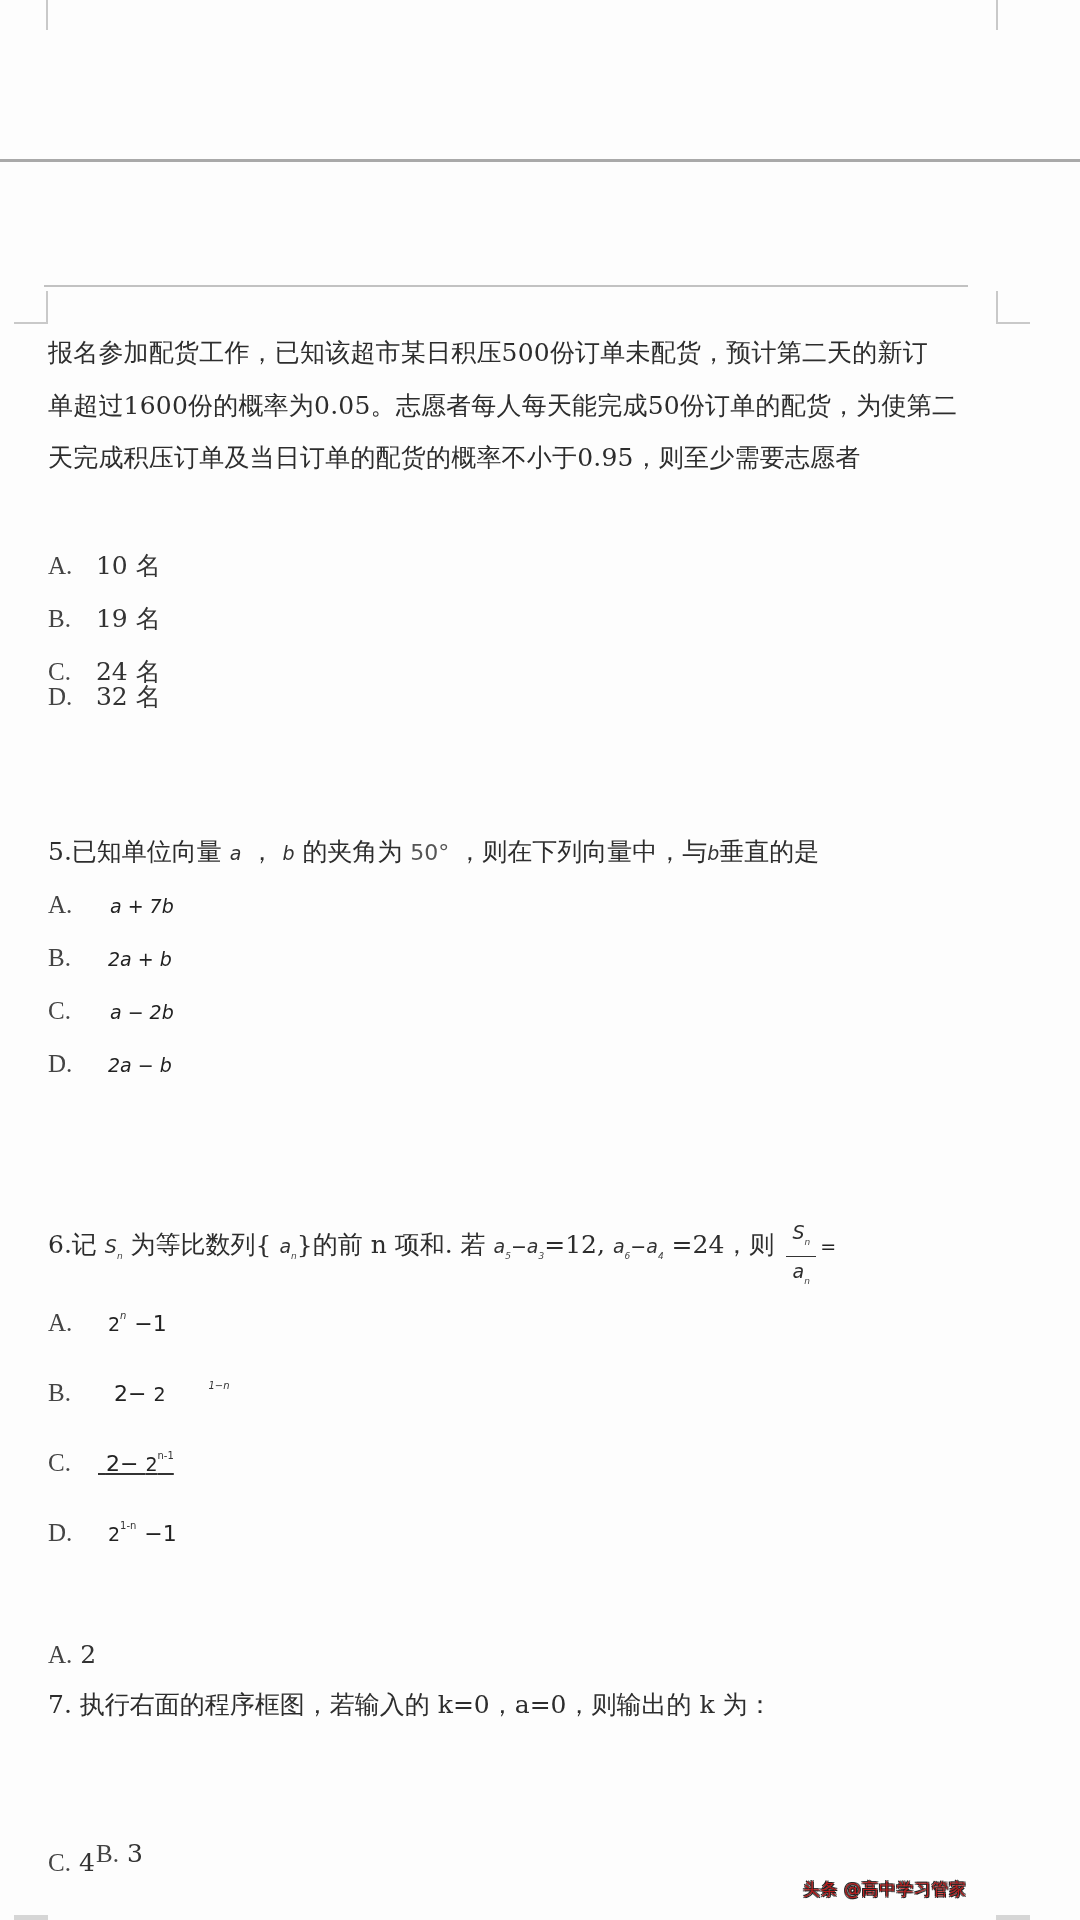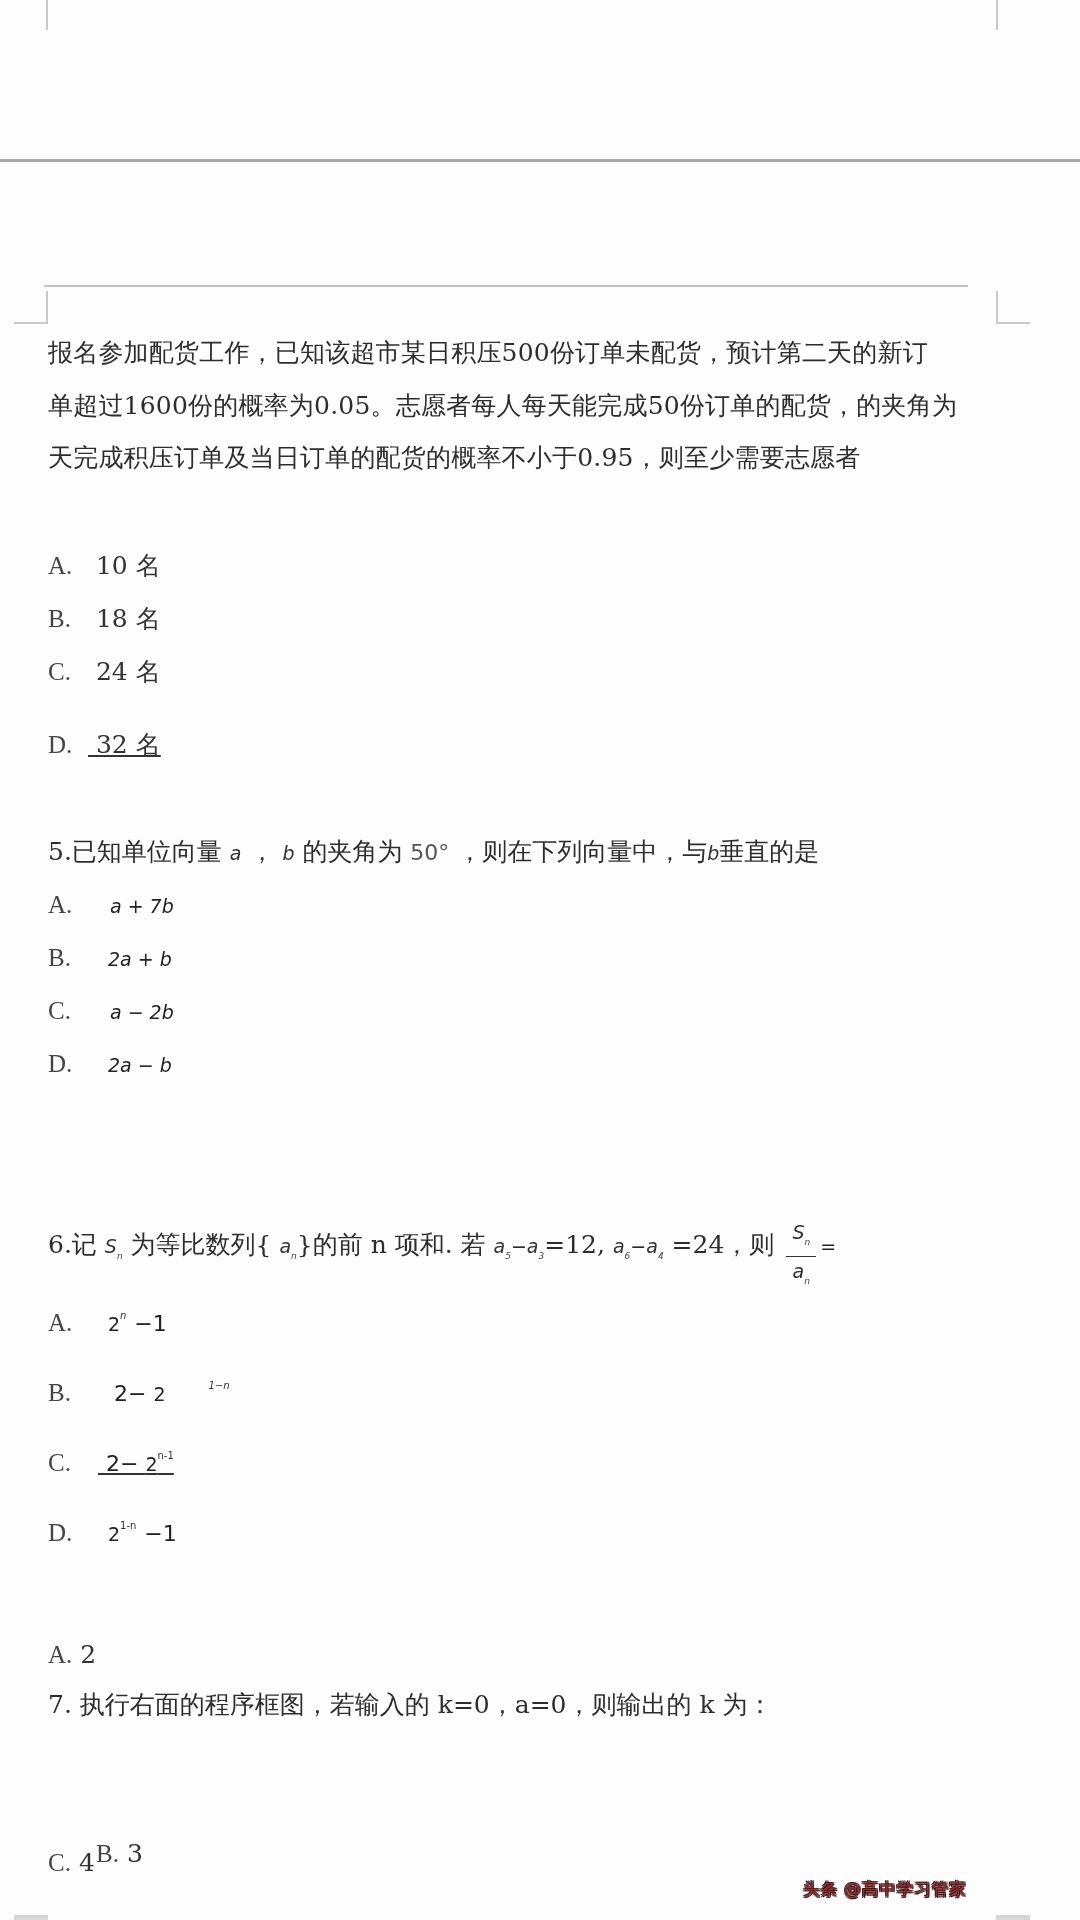--- a/index.html
+++ b/index.html
@@ -45,37 +45,37 @@
 <div class="corner" style="left:14px;top:322px;width:34px;height:2px;"></div>
 <div class="corner" style="left:996px;top:291px;width:2px;height:33px;"></div>
 <div class="corner" style="left:996px;top:322px;width:34px;height:2px;"></div>
 <div class="corner" style="left:14px;top:1915px;width:34px;height:5px;background:#d6d6d6;"></div>
 <div class="corner" style="left:996px;top:1915px;width:34px;height:5px;background:#d6d6d6;"></div>
 
 <div class="content">
 
   <div class="para" style="top:327px;">
     <span class="line">报名参加配货工作，已知该超市某日积压500份订单未配货，预计第二天的新订</span>
-    <span class="line">单超过1600份的概率为0.05。志愿者每人每天能完成50份订单的配货，的夹角为</span>
+    <span class="line">单超过1600份的概率为0.05。志愿者每人每天能完成50份订单的配货，为使第二</span>
     <span class="line">天完成积压订单及当日订单的配货的概率不小于0.95，则至少需要志愿者</span>
   </div>
 
   <div class="opt" style="top:549px;">
     <span class="lbl" style="width:40px;">A.</span>
     <span>10 名</span>
   </div>
   <div class="opt" style="top:602px;">
     <span class="lbl" style="width:40px;">B.</span>
-    <span>18 名</span>
+    <span>19 名</span>
   </div>
   <div class="opt" style="top:655px;">
     <span class="lbl" style="width:40px;">C.</span>
     <span>24 名</span>
   </div>
-  <div class="opt" style="top:728px;text-decoration:underline;">
+  <div class="opt" style="top:680px;">
     <span class="lbl" style="width:40px;">D.</span>
     <span>32 名</span>
   </div>
 
   <div class="q-title" style="top:835px;">
     <span>5.已知单位向量</span>
     <span class="mi">a</span>
     <span>，</span>
     <span class="mi">b</span>
     <span>的夹角为</span>

